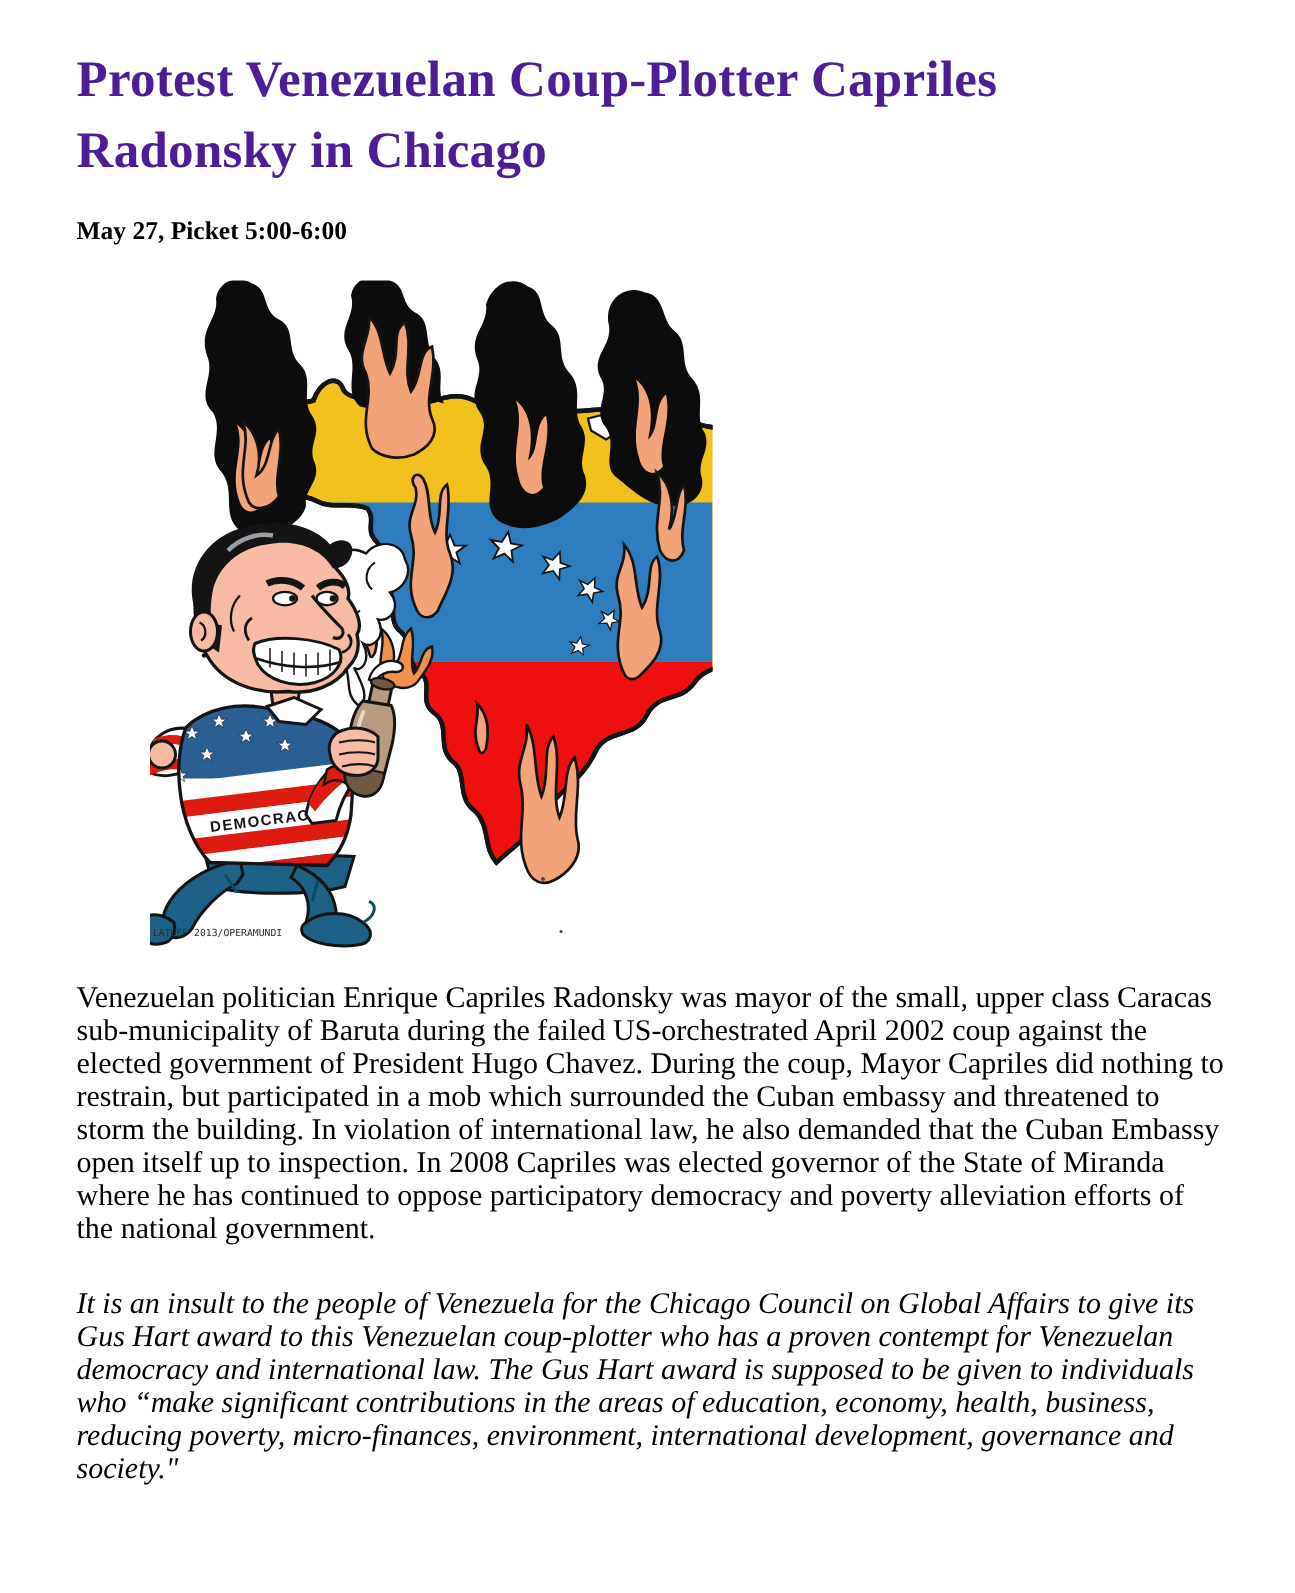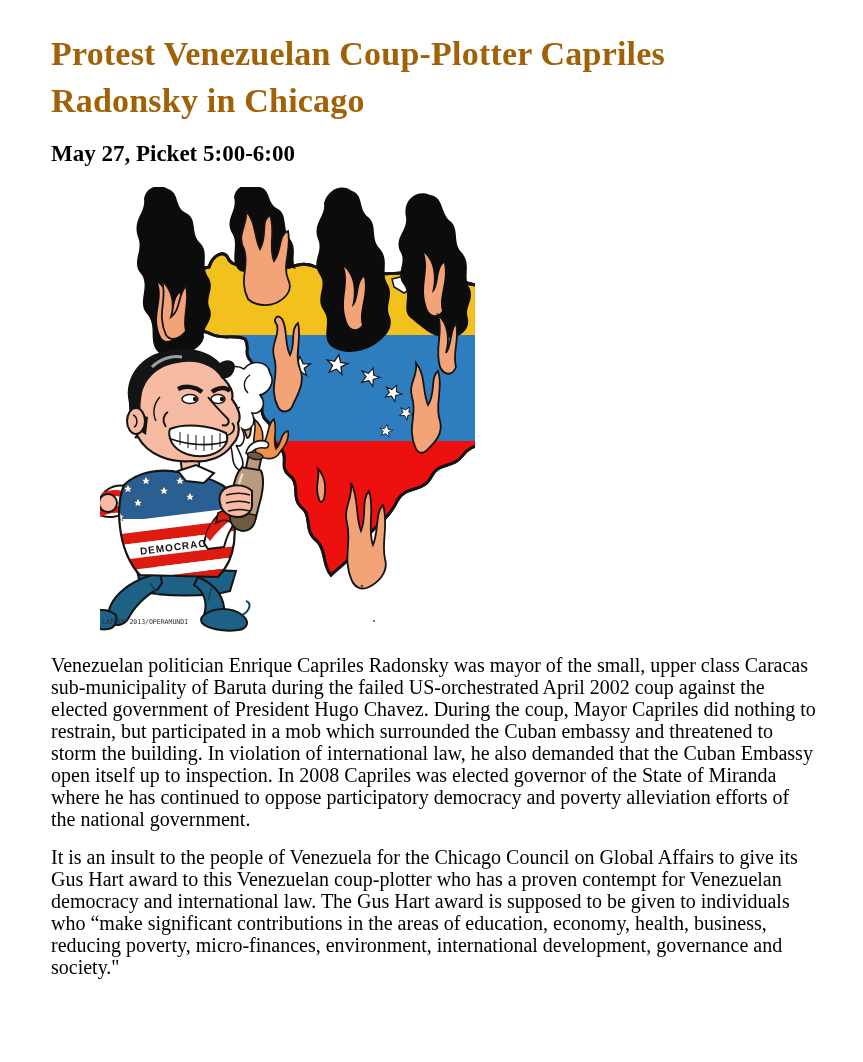--- a/index.html
+++ b/index.html
@@ -8,44 +8,44 @@
     background: #ffffff;
     overflow: hidden;
     font-family: "Liberation Serif", "DejaVu Serif", serif;
     color: #000000;
   }
   .page { padding: 30px 46px 0 51px; }
 
   .title { margin: 0 0 20px 0; }
   .title .tline {
     display: block;
-    color: #a16207;
+    color: #4c1d95;
     font-size: 34px;
     font-weight: bold;
     line-height: 47px;
     letter-spacing: 0.2px;
   }
 
   .event-line {
     margin: 0 0 24px 0;
-    font-size: 23px;
+    font-size: 17px;
     font-weight: bold;
     line-height: 19px;
   }
 
   .cartoon-wrap { margin: 12px 0 0 49px; width: 375px; height: 445px; }
   .cartoon-wrap svg { display: block; }
 
   .body-text {
     margin: 22px 0 0 0;
     width: 766px;
     font-size: 20px;
     line-height: 22px;
   }
-  .body-text.second { margin-top: 16px; }
+  .body-text.second { margin-top: 28px; font-style: italic; }
 </style>
 </head>
 <body>
 
 <div class="page">
 
   <h1 class="title">
     <span class="tline">Protest Venezuelan Coup-Plotter Capriles</span>
     <span class="tline">Radonsky in Chicago</span>
   </h1>

